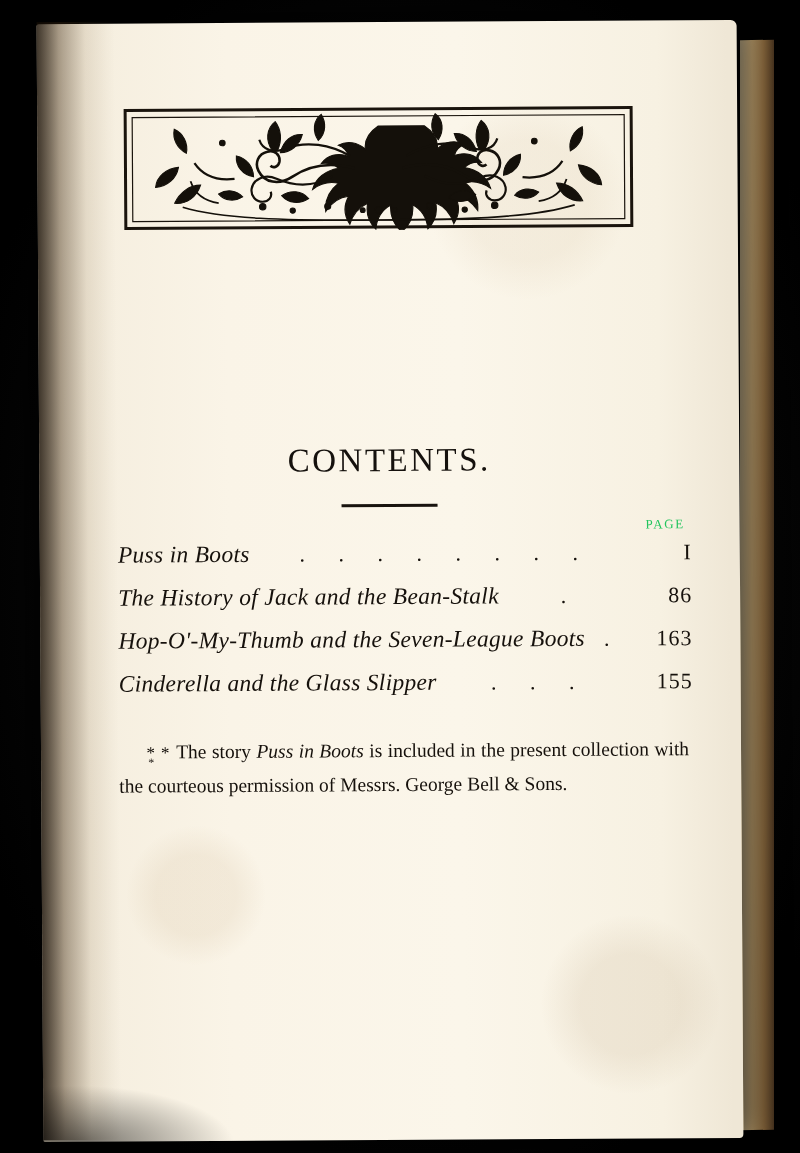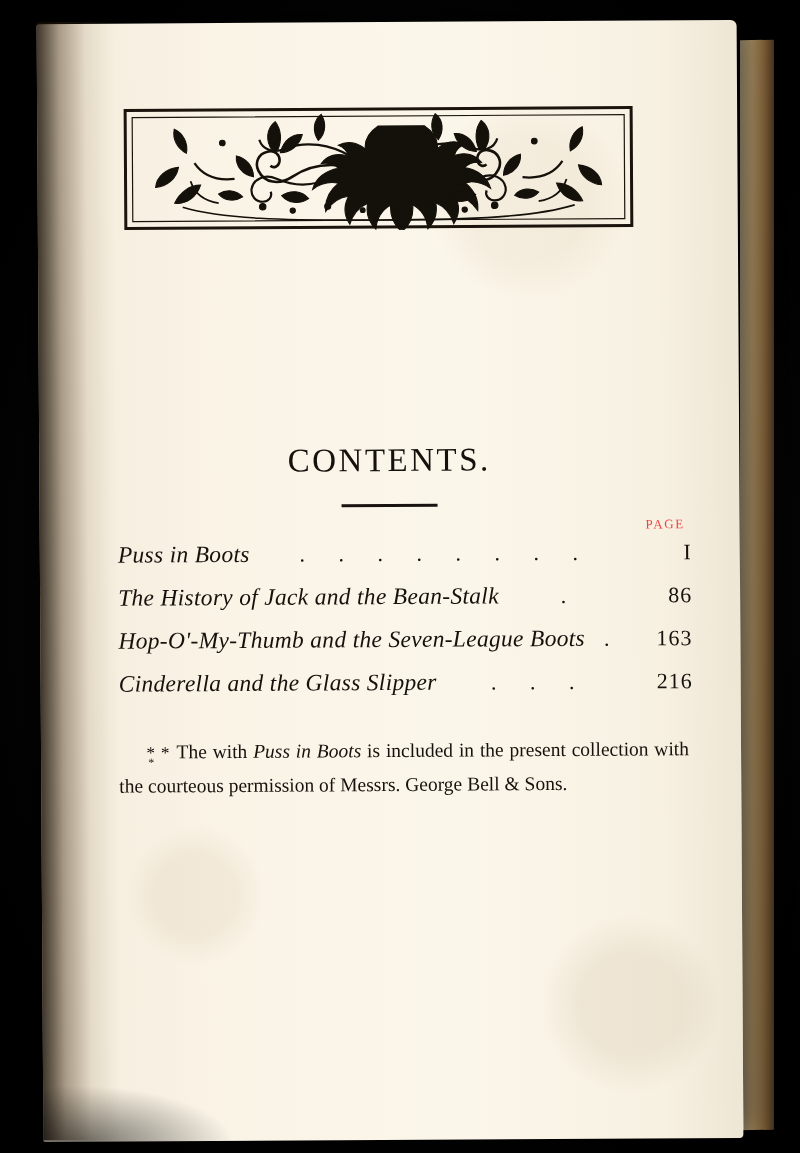--- a/index.html
+++ b/index.html
@@ -121,21 +121,21 @@
     height: 3px;
     background: #18130e;
   }
 
   .page-col-head {
     position: absolute;
     right: 55px;
     top: 496px;
     font-size: 13px;
     letter-spacing: 1.6px;
-    color: #ef4444;
+    color: #22c55e;
   }
 
   .toc {
     position: absolute;
     left: 78px;
     right: 48px;
     top: 518px;
   }
   .toc-row {
     display: flex;
@@ -275,25 +275,25 @@
         <span class="toc-page">86</span>
       </div>
       <div class="toc-row">
         <span class="toc-title">Hop-O'-My-Thumb and the Seven-League Boots</span>
         <span class="leaders">.</span>
         <span class="toc-page">163</span>
       </div>
       <div class="toc-row">
         <span class="toc-title">Cinderella and the Glass Slipper</span>
         <span class="leaders">. . .</span>
-        <span class="toc-page">216</span>
+        <span class="toc-page">155</span>
       </div>
     </div>
 
     <div class="note">
-      <span class="indent"></span><span class="asterism">*<sub style="position:relative;left:-7px;top:4px;font-size:12px;">*</sub>*</span><span> The with </span><em>Puss in Boots</em><span> is included in the present collection with the courteous permission of Messrs. George Bell &amp; Sons.</span>
+      <span class="indent"></span><span class="asterism">*<sub style="position:relative;left:-7px;top:4px;font-size:12px;">*</sub>*</span><span> The story </span><em>Puss in Boots</em><span> is included in the present collection with the courteous permission of Messrs. George Bell &amp; Sons.</span>
     </div>
 
   </div>
 
   <div class="gutter"></div>
   <div class="curl"></div>
 </div>
 
 </body></html>

